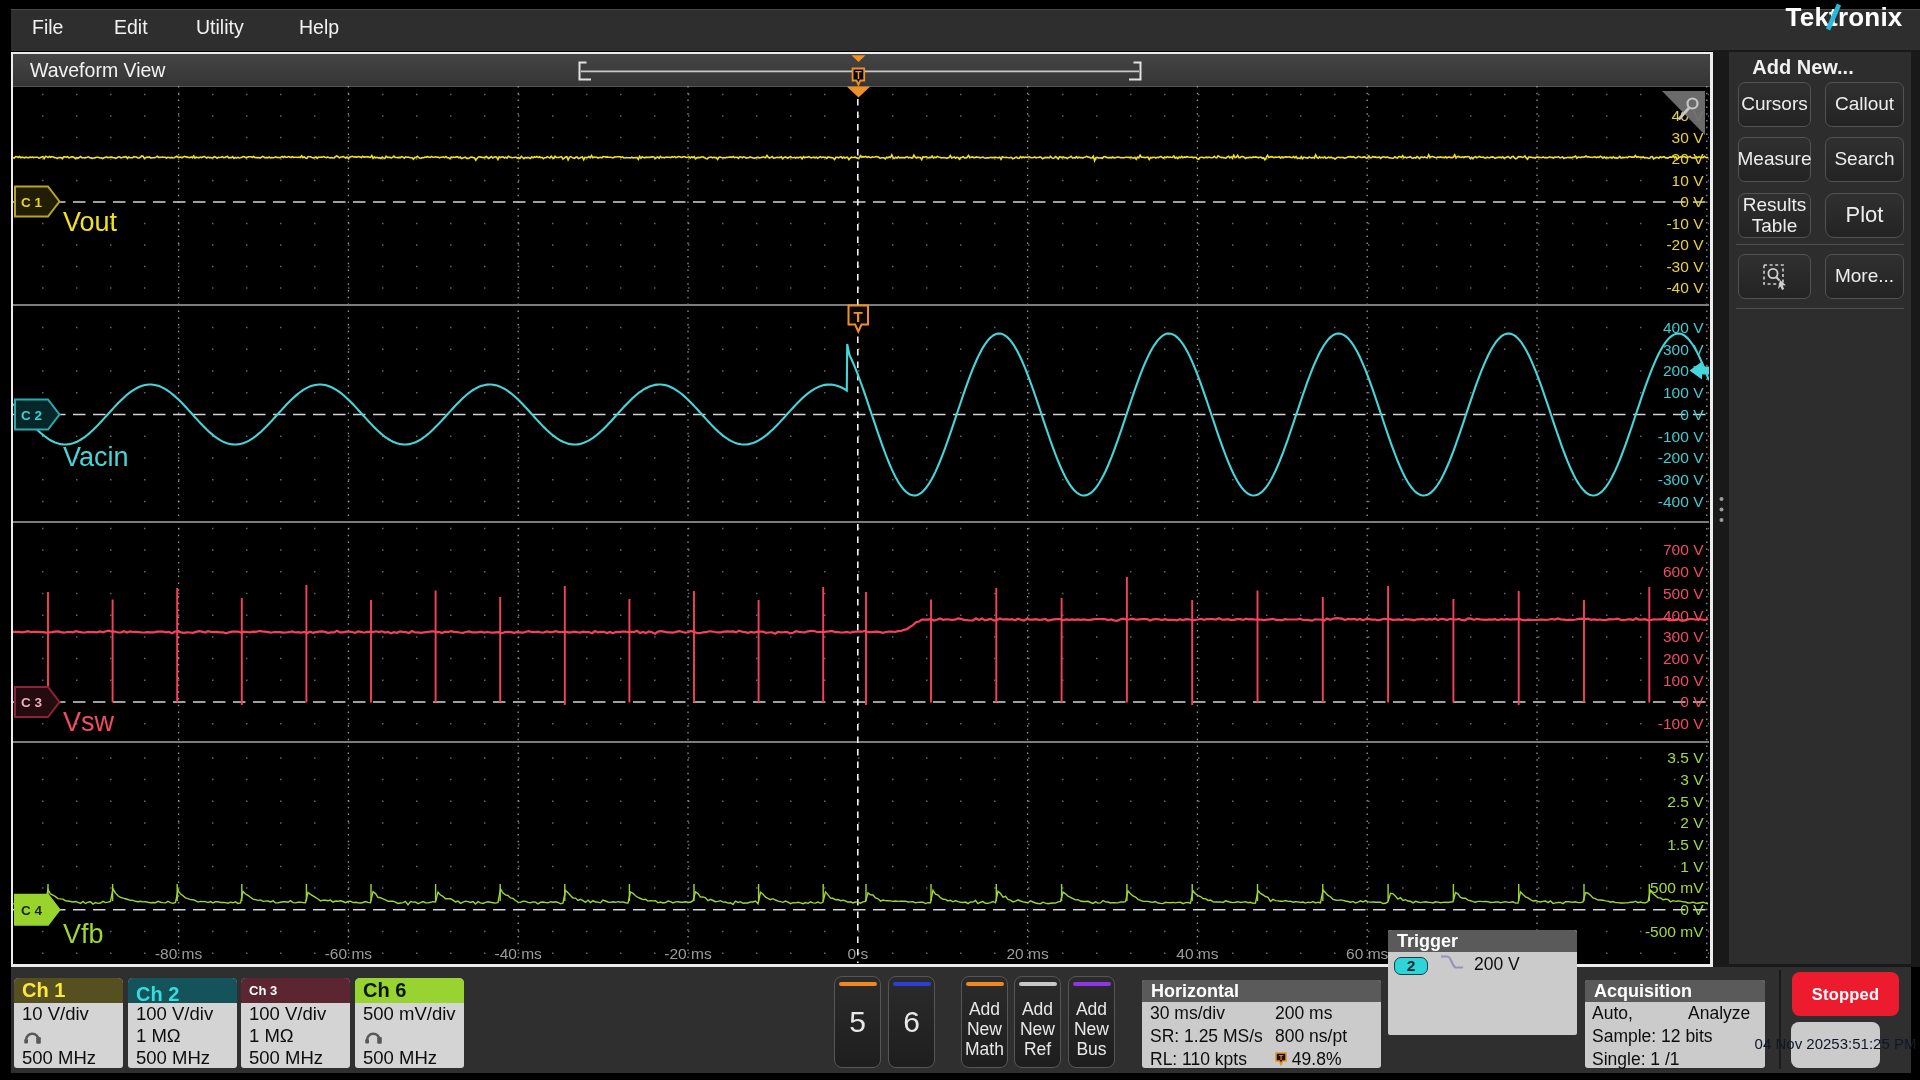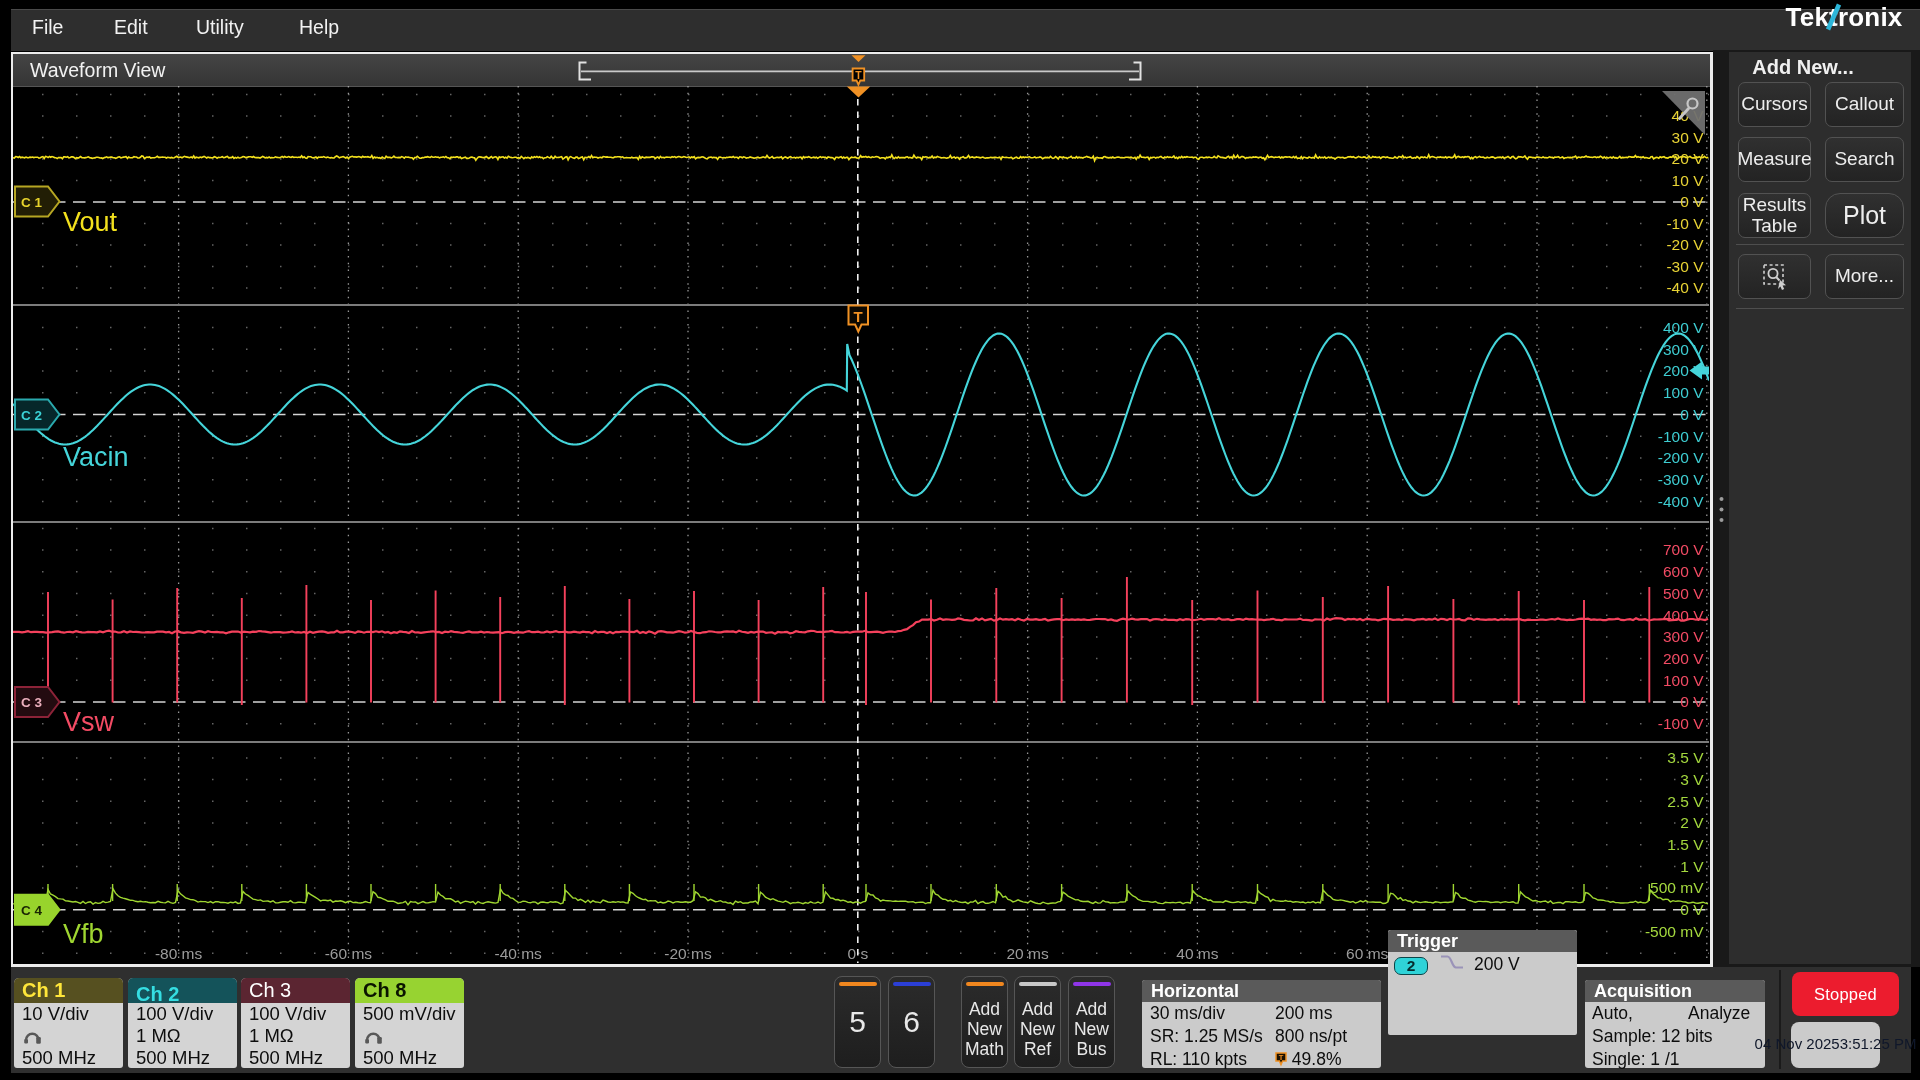--- a/index.html
+++ b/index.html
@@ -164,21 +164,21 @@
       <circle cx="8.5" cy="19.5" r="2" fill="#9c9c9c"></circle>
       <circle cx="8.5" cy="30" r="2" fill="#9c9c9c"></circle>
   </svg>
 
   <div style="position:absolute;left:1729px;top:56px;width:148px;text-align:center;color:#f0f0f0;font-size:20px;font-weight:bold">Add New...</div>
     <div style="position:absolute;left:1738px;top:81.5px;width:71px;height:43px;background:linear-gradient(#303030,#232323);border:1.5px solid #525252;border-radius:7px;display:flex;align-items:center;justify-content:center;text-align:center;color:#ededed;font-size:19px;line-height:1.1">Cursors</div>
     <div style="position:absolute;left:1825px;top:81.5px;width:77px;height:43px;background:linear-gradient(#303030,#232323);border:1.5px solid #525252;border-radius:7px;display:flex;align-items:center;justify-content:center;text-align:center;color:#ededed;font-size:19px;line-height:1.1">Callout</div>
     <div style="position:absolute;left:1738px;top:137px;width:71px;height:43px;background:linear-gradient(#303030,#232323);border:1.5px solid #525252;border-radius:7px;display:flex;align-items:center;justify-content:center;text-align:center;color:#ededed;font-size:19px;line-height:1.1">Measure</div>
     <div style="position:absolute;left:1825px;top:137px;width:77px;height:43px;background:linear-gradient(#303030,#232323);border:1.5px solid #525252;border-radius:7px;display:flex;align-items:center;justify-content:center;text-align:center;color:#ededed;font-size:19px;line-height:1.1">Search</div>
     <div style="position:absolute;left:1738px;top:193px;width:71px;height:43px;background:linear-gradient(#303030,#232323);border:1.5px solid #525252;border-radius:7px;display:flex;align-items:center;justify-content:center;text-align:center;color:#ededed;font-size:19px;line-height:1.1">Results<br>Table</div>
-    <div style="position:absolute;left:1825px;top:193px;width:77px;height:43px;background:linear-gradient(#303030,#232323);border:1.5px solid #525252;border-radius:15px;display:flex;align-items:center;justify-content:center;text-align:left;color:#ededed;font-size:25px;line-height:1.1">Plot</div>
+    <div style="position:absolute;left:1825px;top:193px;width:77px;height:43px;background:linear-gradient(#303030,#232323);border:1.5px solid #525252;border-radius:9px;display:flex;align-items:center;justify-content:center;text-align:left;color:#ededed;font-size:22px;line-height:1.1">Plot</div>
     <div style="position:absolute;left:1736px;top:244px;width:168px;height:1px;background:#4e4e4e"></div>
     <div style="position:absolute;left:1738px;top:253.5px;width:71px;height:43px;background:linear-gradient(#303030,#232323);border:1.5px solid #525252;border-radius:7px;display:flex;align-items:center;justify-content:center;text-align:center;color:#ededed;font-size:19px;line-height:1.1">
       <svg width="30" height="28" viewBox="0 0 30 28">
         <rect x="4" y="3" width="19" height="19" fill="none" stroke="#cfcfcf" stroke-width="1.6" stroke-dasharray="3 2.6"></rect>
         <circle cx="13" cy="11.5" r="4.6" fill="none" stroke="#cfcfcf" stroke-width="1.8"></circle>
         <line x1="16.2" y1="15" x2="19.5" y2="18.5" stroke="#cfcfcf" stroke-width="2"></line>
         <path d="M20,18 l6,5.2 -3.4,0.4 1.6,3.4 -2.2,1 -1.6,-3.5 -2.4,2.4 Z" fill="#cfcfcf"></path>
       </svg>
     </div>
     <div style="position:absolute;left:1825px;top:253.5px;width:77px;height:43px;background:linear-gradient(#303030,#232323);border:1.5px solid #525252;border-radius:7px;display:flex;align-items:center;justify-content:center;text-align:center;color:#ededed;font-size:19px;line-height:1.1">More...</div>
@@ -195,27 +195,27 @@
         </svg></div>
       <div style="position:absolute;left:8px;top:69px;height:22px;color:#0d0d0d;font-size:18.5px;line-height:22px;white-space:nowrap">500 MHz</div>
     </div>
     <div style="position:absolute;left:128px;top:978px;width:109px;height:90px;border-radius:5px 5px 3px 3px;background:#d4d4d4">
       <div style="position:absolute;left:0;top:0;width:109px;height:25px;background:#14535a;border-radius:5px 5px 0 0;color:#35dde2;font-size:20px;font-weight:bold;padding:4px 0 0 8px;box-sizing:border-box;line-height:25px">Ch 2</div>
       <div style="position:absolute;left:8px;top:25px;height:22px;color:#0d0d0d;font-size:18.5px;line-height:22px;white-space:nowrap">100 V/div</div>
       <div style="position:absolute;left:8px;top:47px;height:22px;color:#0d0d0d;font-size:18.5px;line-height:22px;white-space:nowrap">1 MΩ</div>
       <div style="position:absolute;left:8px;top:69px;height:22px;color:#0d0d0d;font-size:18.5px;line-height:22px;white-space:nowrap">500 MHz</div>
     </div>
     <div style="position:absolute;left:241px;top:978px;width:109px;height:90px;border-radius:5px 5px 3px 3px;background:#d4d4d4">
-      <div style="position:absolute;left:0;top:0;width:109px;height:25px;background:#5b2531;border-radius:5px 5px 0 0;color:#ffffff;font-size:20px;font-weight:normal;padding:0 0 0 8px;box-sizing:border-box;line-height:25px">Ch 3</div>
+      <div style="position:absolute;left:0;top:0;width:109px;height:25px;background:#5b2531;border-radius:5px 5px 0 0;color:#ffffff;font-size:13px;font-weight:bold;padding:0 0 0 8px;box-sizing:border-box;line-height:25px">Ch 3</div>
       <div style="position:absolute;left:8px;top:25px;height:22px;color:#0d0d0d;font-size:18.5px;line-height:22px;white-space:nowrap">100 V/div</div>
       <div style="position:absolute;left:8px;top:47px;height:22px;color:#0d0d0d;font-size:18.5px;line-height:22px;white-space:nowrap">1 MΩ</div>
       <div style="position:absolute;left:8px;top:69px;height:22px;color:#0d0d0d;font-size:18.5px;line-height:22px;white-space:nowrap">500 MHz</div>
     </div>
     <div style="position:absolute;left:355px;top:978px;width:109px;height:90px;border-radius:5px 5px 3px 3px;background:#d4d4d4">
-      <div style="position:absolute;left:0;top:0;width:109px;height:25px;background:#97d331;border-radius:5px 5px 0 0;color:#0a1400;font-size:20px;font-weight:bold;padding:0 0 0 8px;box-sizing:border-box;line-height:25px">Ch 8</div>
+      <div style="position:absolute;left:0;top:0;width:109px;height:25px;background:#97d331;border-radius:5px 5px 0 0;color:#0a1400;font-size:20px;font-weight:bold;padding:0 0 0 8px;box-sizing:border-box;line-height:25px">Ch 6</div>
       <div style="position:absolute;left:8px;top:25px;height:22px;color:#0d0d0d;font-size:18.5px;line-height:22px;white-space:nowrap">500 mV/div</div>
       <div style="position:absolute;left:8px;top:47px;height:22px;color:#0d0d0d;font-size:18.5px;line-height:22px;white-space:nowrap"><svg width="21" height="20" viewBox="0 0 21 20" style="vertical-align:-4px">
           <path d="M4,14 a6.3,6.3 0 1 1 12.6,0" fill="none" stroke="#585858" stroke-width="2.5"></path>
           <rect x="14.2" y="11" width="4.6" height="6.8" rx="1.2" fill="#585858"></rect>
           <rect x="2.2" y="13.2" width="3.8" height="4.2" rx="0.8" fill="#585858"></rect>
         </svg></div>
       <div style="position:absolute;left:8px;top:69px;height:22px;color:#0d0d0d;font-size:18.5px;line-height:22px;white-space:nowrap">500 MHz</div>
     </div>
     <div style="position:absolute;left:834px;top:976px;width:47px;height:92px;background:linear-gradient(#2b2b2b,#1e1e1e);border:1.5px solid #565656;border-radius:8px;box-sizing:border-box">
       <div style="position:absolute;left:4px;top:5px;width:38px;height:3.5px;background:#f0871f;border-radius:2px"></div>
@@ -258,18 +258,18 @@
       <div style="position:absolute;left:86px;top:22.5px;height:22px;color:#0d0d0d;font-size:17.5px;line-height:22px;white-space:nowrap">200 V</div>
     </div>
     <div style="position:absolute;left:1585px;top:979.5px;width:180px;height:88.5px;border-radius:3px;background:#cbcbcb">
       <div style="position:absolute;left:0;top:0;width:100%;height:22px;background:#5a5a5a;border-radius:3px 3px 0 0;color:#fff;font-size:18px;font-weight:bold;line-height:22px;padding-left:9px;box-sizing:border-box">Acquisition</div>
       <div style="position:absolute;left:7px;top:22.5px;height:22px;color:#0d0d0d;font-size:17.5px;line-height:22px;white-space:nowrap">Auto,</div>
       <div style="position:absolute;left:103px;top:22.5px;height:22px;color:#0d0d0d;font-size:17.5px;line-height:22px;white-space:nowrap">Analyze</div>
       <div style="position:absolute;left:7px;top:45.5px;height:22px;color:#0d0d0d;font-size:17.5px;line-height:22px;white-space:nowrap">Sample: 12 bits</div>
       <div style="position:absolute;left:7px;top:68.5px;height:22px;color:#0d0d0d;font-size:17.5px;line-height:22px;white-space:nowrap">Single: 1 /1</div>
     </div>
     <div style="position:absolute;left:1778.5px;top:970px;width:2.5px;height:99px;background:#1a1a1a"></div>
-    <div style="position:absolute;left:1792px;top:972px;width:107px;height:44px;background:#ec1c2e;border-radius:8px;display:flex;align-items:center;justify-content:center;color:#fff;font-size:16.5px;font-weight:normal;letter-spacing:0.2px">Stopped</div>
+    <div style="position:absolute;left:1792px;top:972px;width:107px;height:44px;background:#ec1c2e;border-radius:8px;display:flex;align-items:center;justify-content:center;color:#fff;font-size:16.5px;font-weight:bold;letter-spacing:0.2px">Stopped</div>
     <div style="position:absolute;left:1791px;top:1021.5px;width:89px;height:46.5px;background:#cbcbcb;border-radius:8px;display:flex;flex-direction:row;align-items:center;justify-content:center;color:#0f172a;font-size:15px;line-height:1.25;white-space:nowrap">
       <div>04 Nov 2025</div>
       <div>3:51:25 PM</div>
     </div>
 </div>
 
 </body></html>

